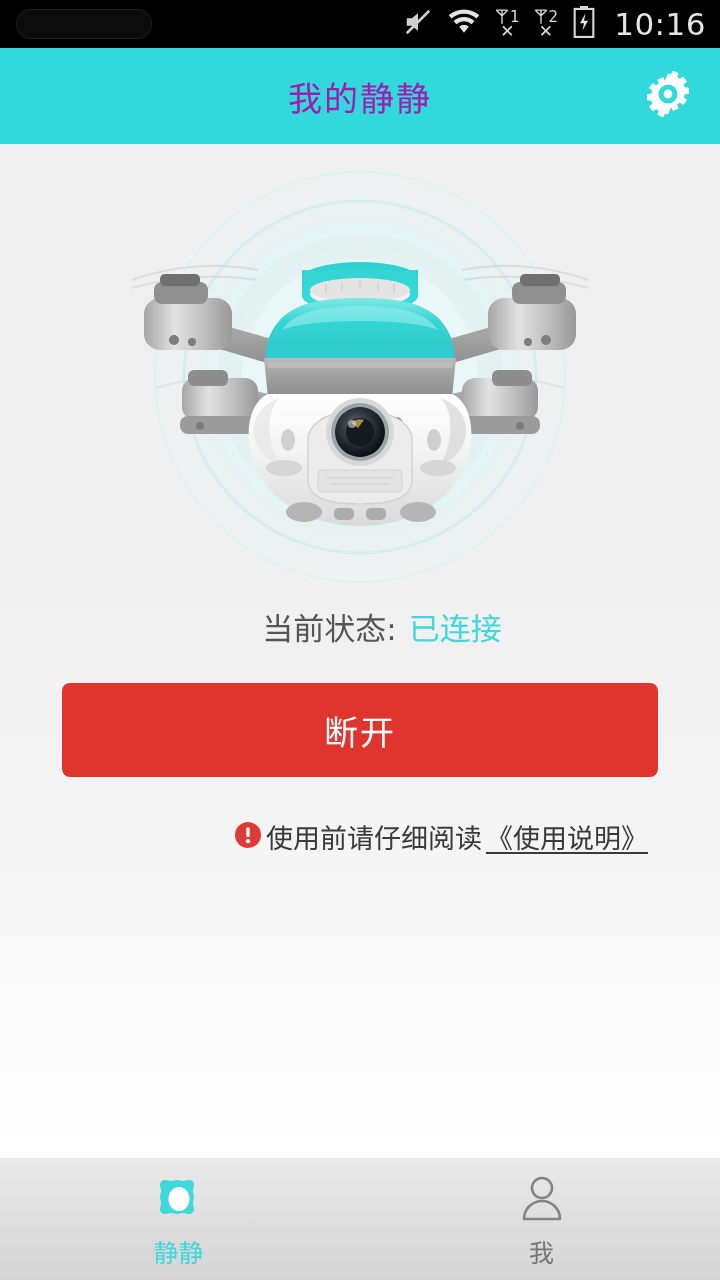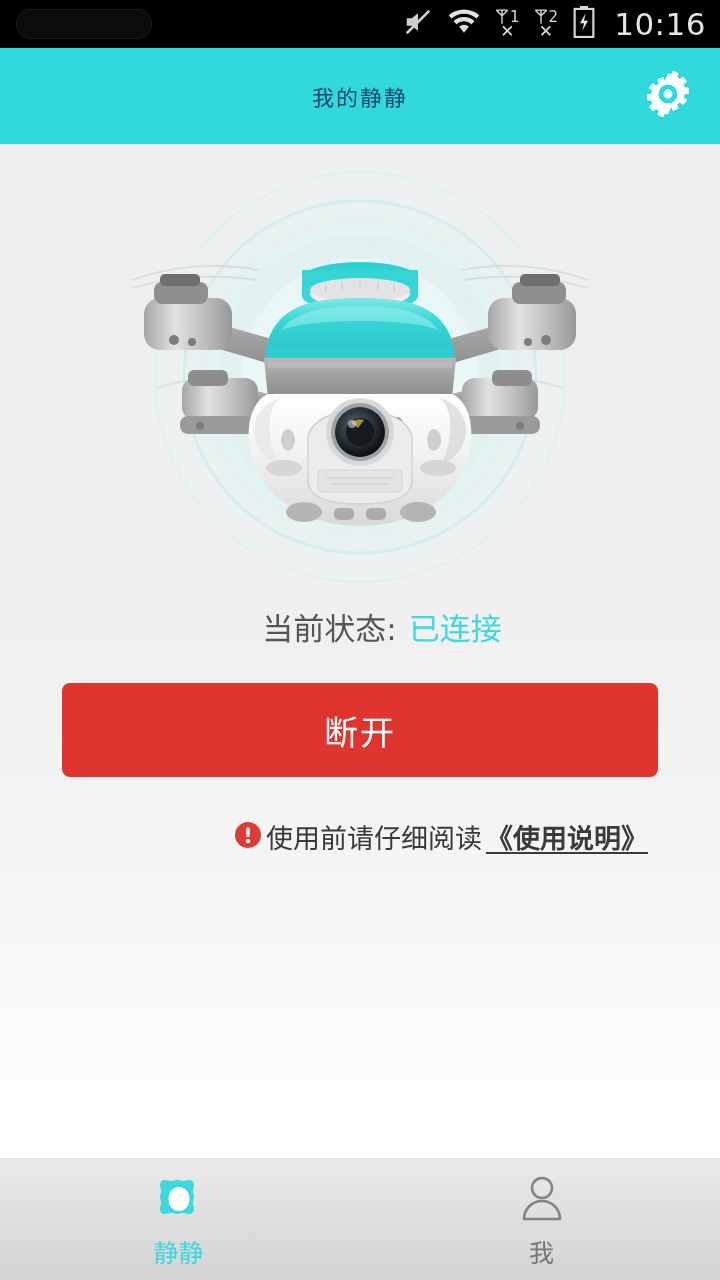--- a/index.html
+++ b/index.html
@@ -37,21 +37,21 @@
     font-family:"DejaVu Sans",sans-serif; margin-left:4px;
   }
 
   
   .header {
     flex:0 0 96px; height:96px; background:#32d9dc;
     display:flex; align-items:center; justify-content:center;
     position:relative;
   }
   .header-title {
-    color:#0c4a6e; font-size:22px; letter-spacing:2px;
+    color:#a21caf; font-size:34px; letter-spacing:2px;
     font-family:"DejaVu Sans","Liberation Sans",sans-serif;
   }
   .header-gear {
     position:absolute; right:26px; top:50%; transform:translateY(-50%);
     width:52px; height:52px; display:flex; align-items:center; justify-content:center;
     cursor:pointer;
   }
 
   
   .main {
@@ -91,21 +91,21 @@
   
   .warn-row {
     margin-top:40px; width:596px;
     display:flex; align-items:center; justify-content:flex-end; gap:4px;
     padding-right:10px;
   }
   .warn-icon { flex:0 0 auto; display:block; }
   .warn-text { color:#3a3a3a; font-size:27px; }
   .warn-link {
     color:#3a3a3a; font-size:27px;
-    text-decoration:underline; text-underline-offset:4px; cursor:pointer;font-weight:bold;
+    text-decoration:underline; text-underline-offset:4px; cursor:pointer;
   }
 
   
   .tabbar {
     flex:0 0 122px; height:122px;
     background:linear-gradient(180deg,#eaeaea 0%,#dddddd 55%,#d4d4d4 100%);
     display:flex; align-items:stretch;
     border-top:1px solid #e3e3e3;
     gap:6px;
   }

